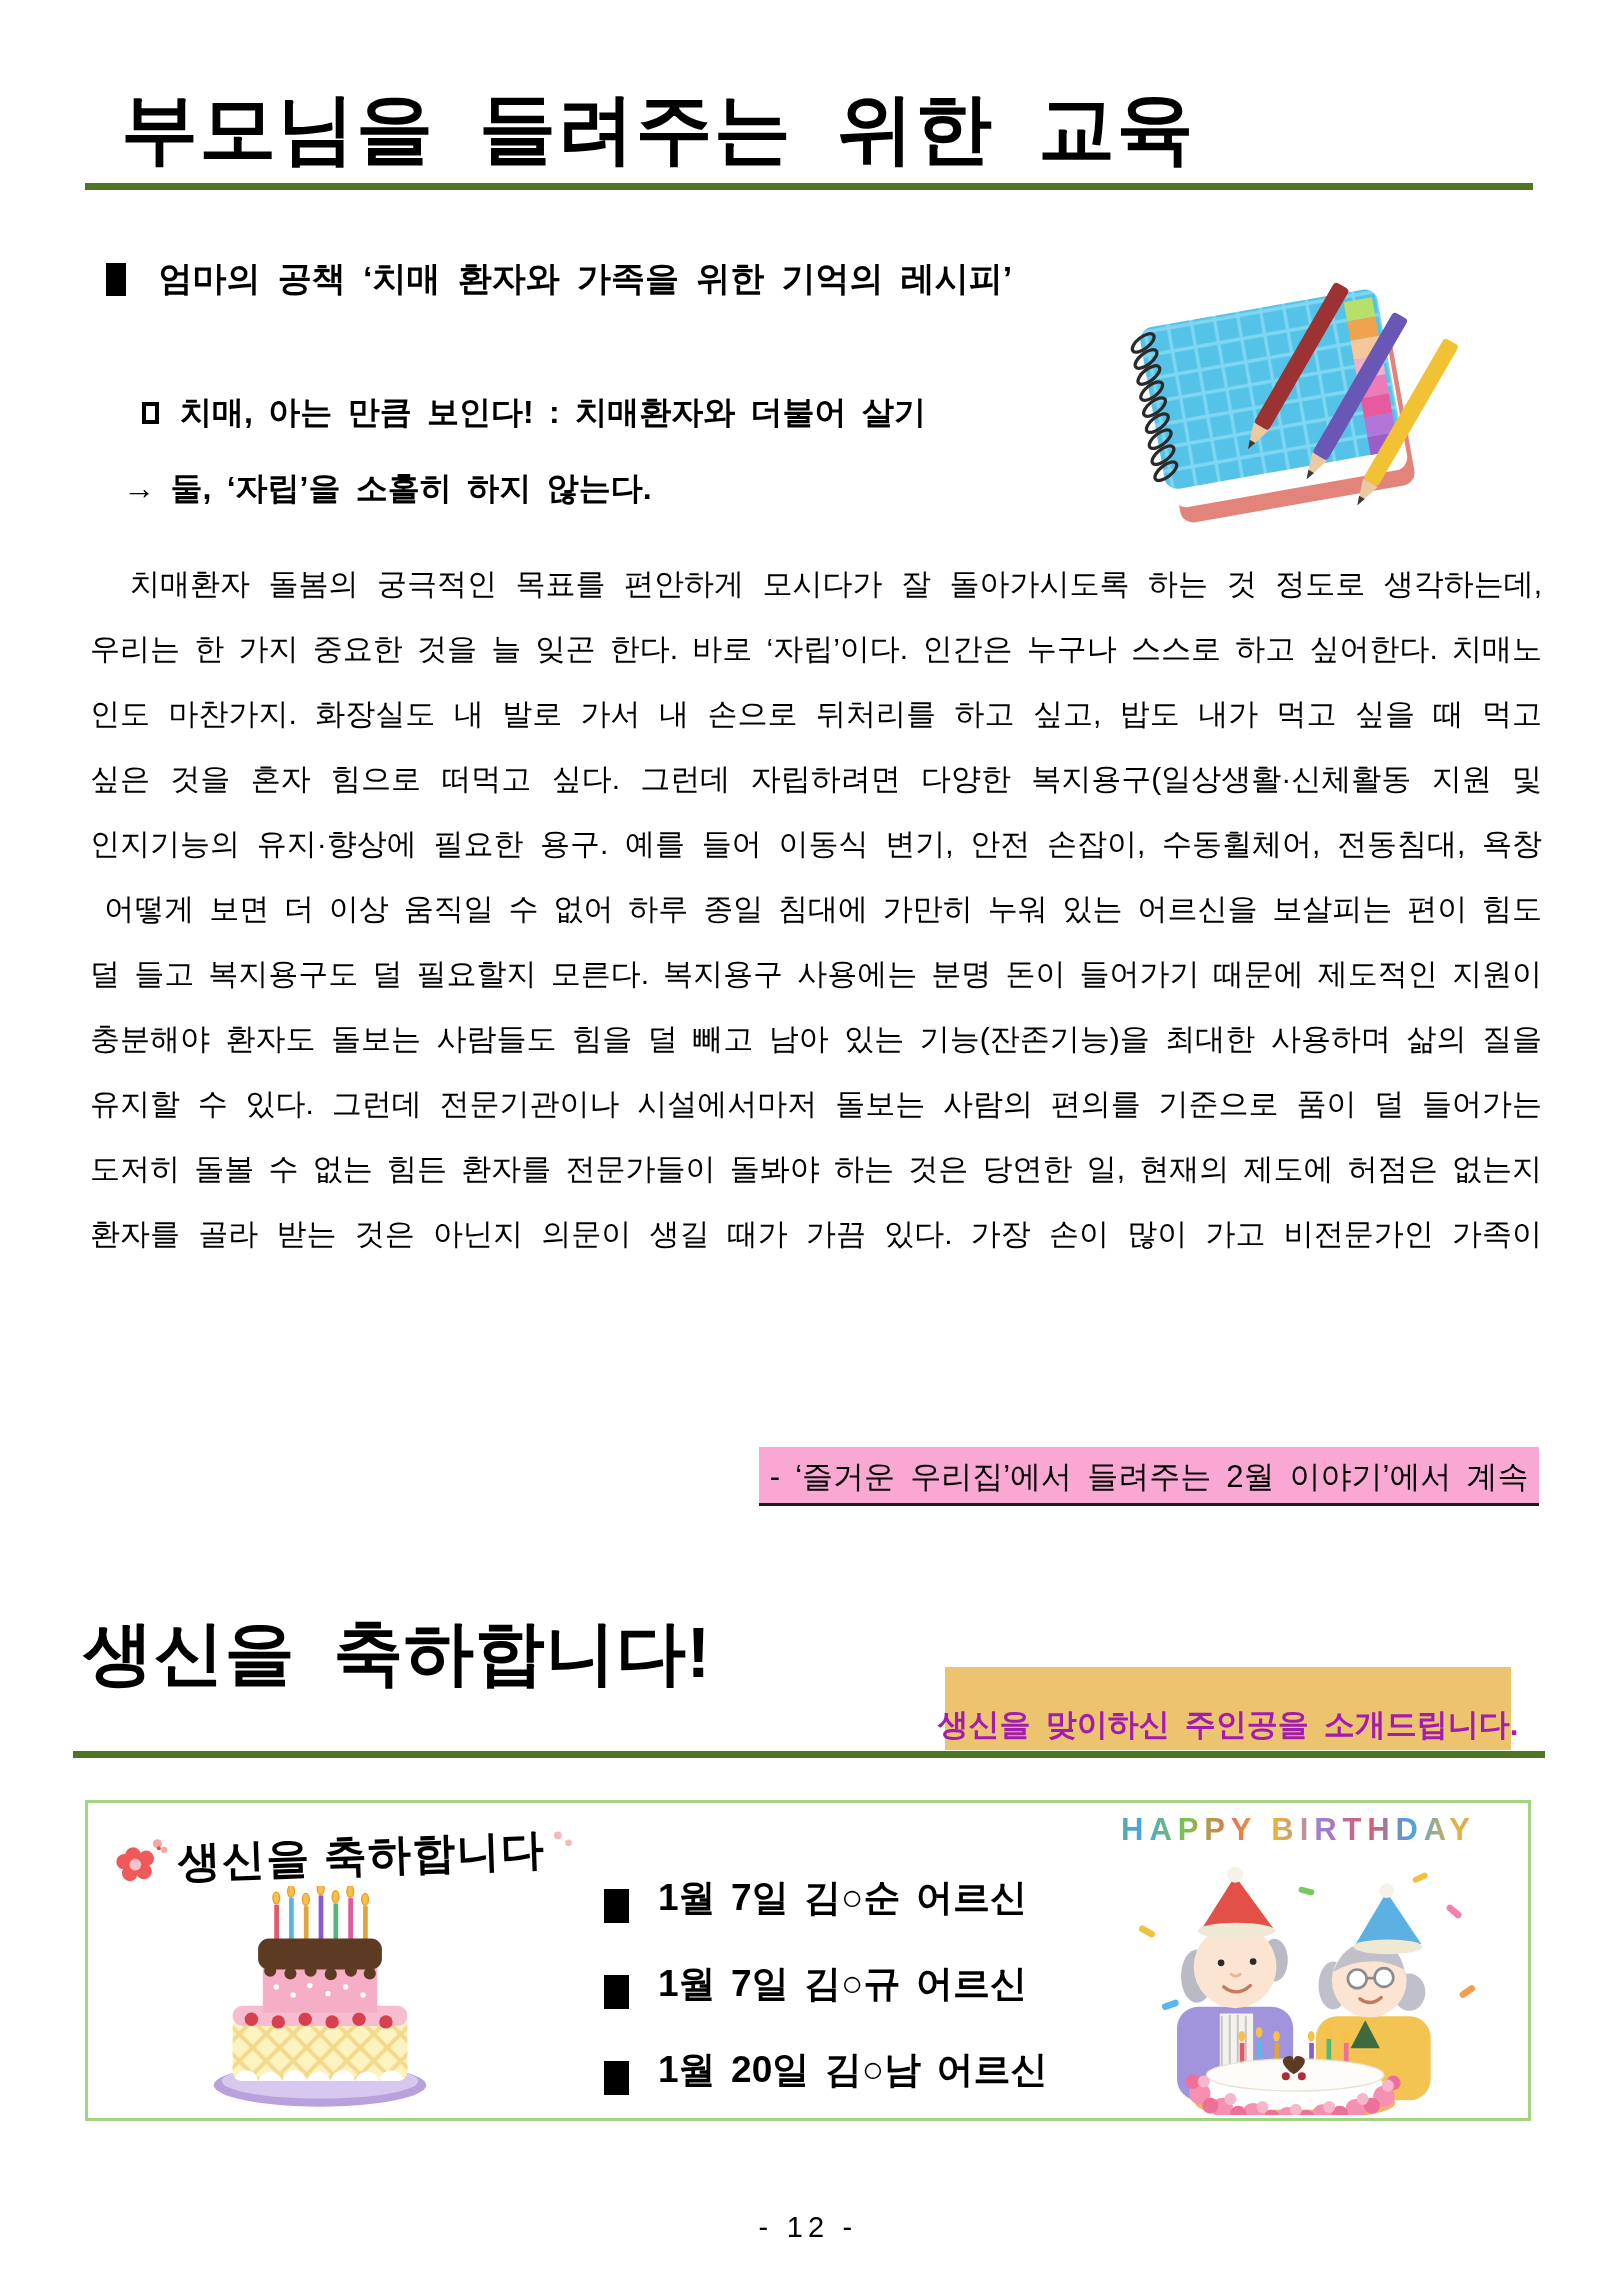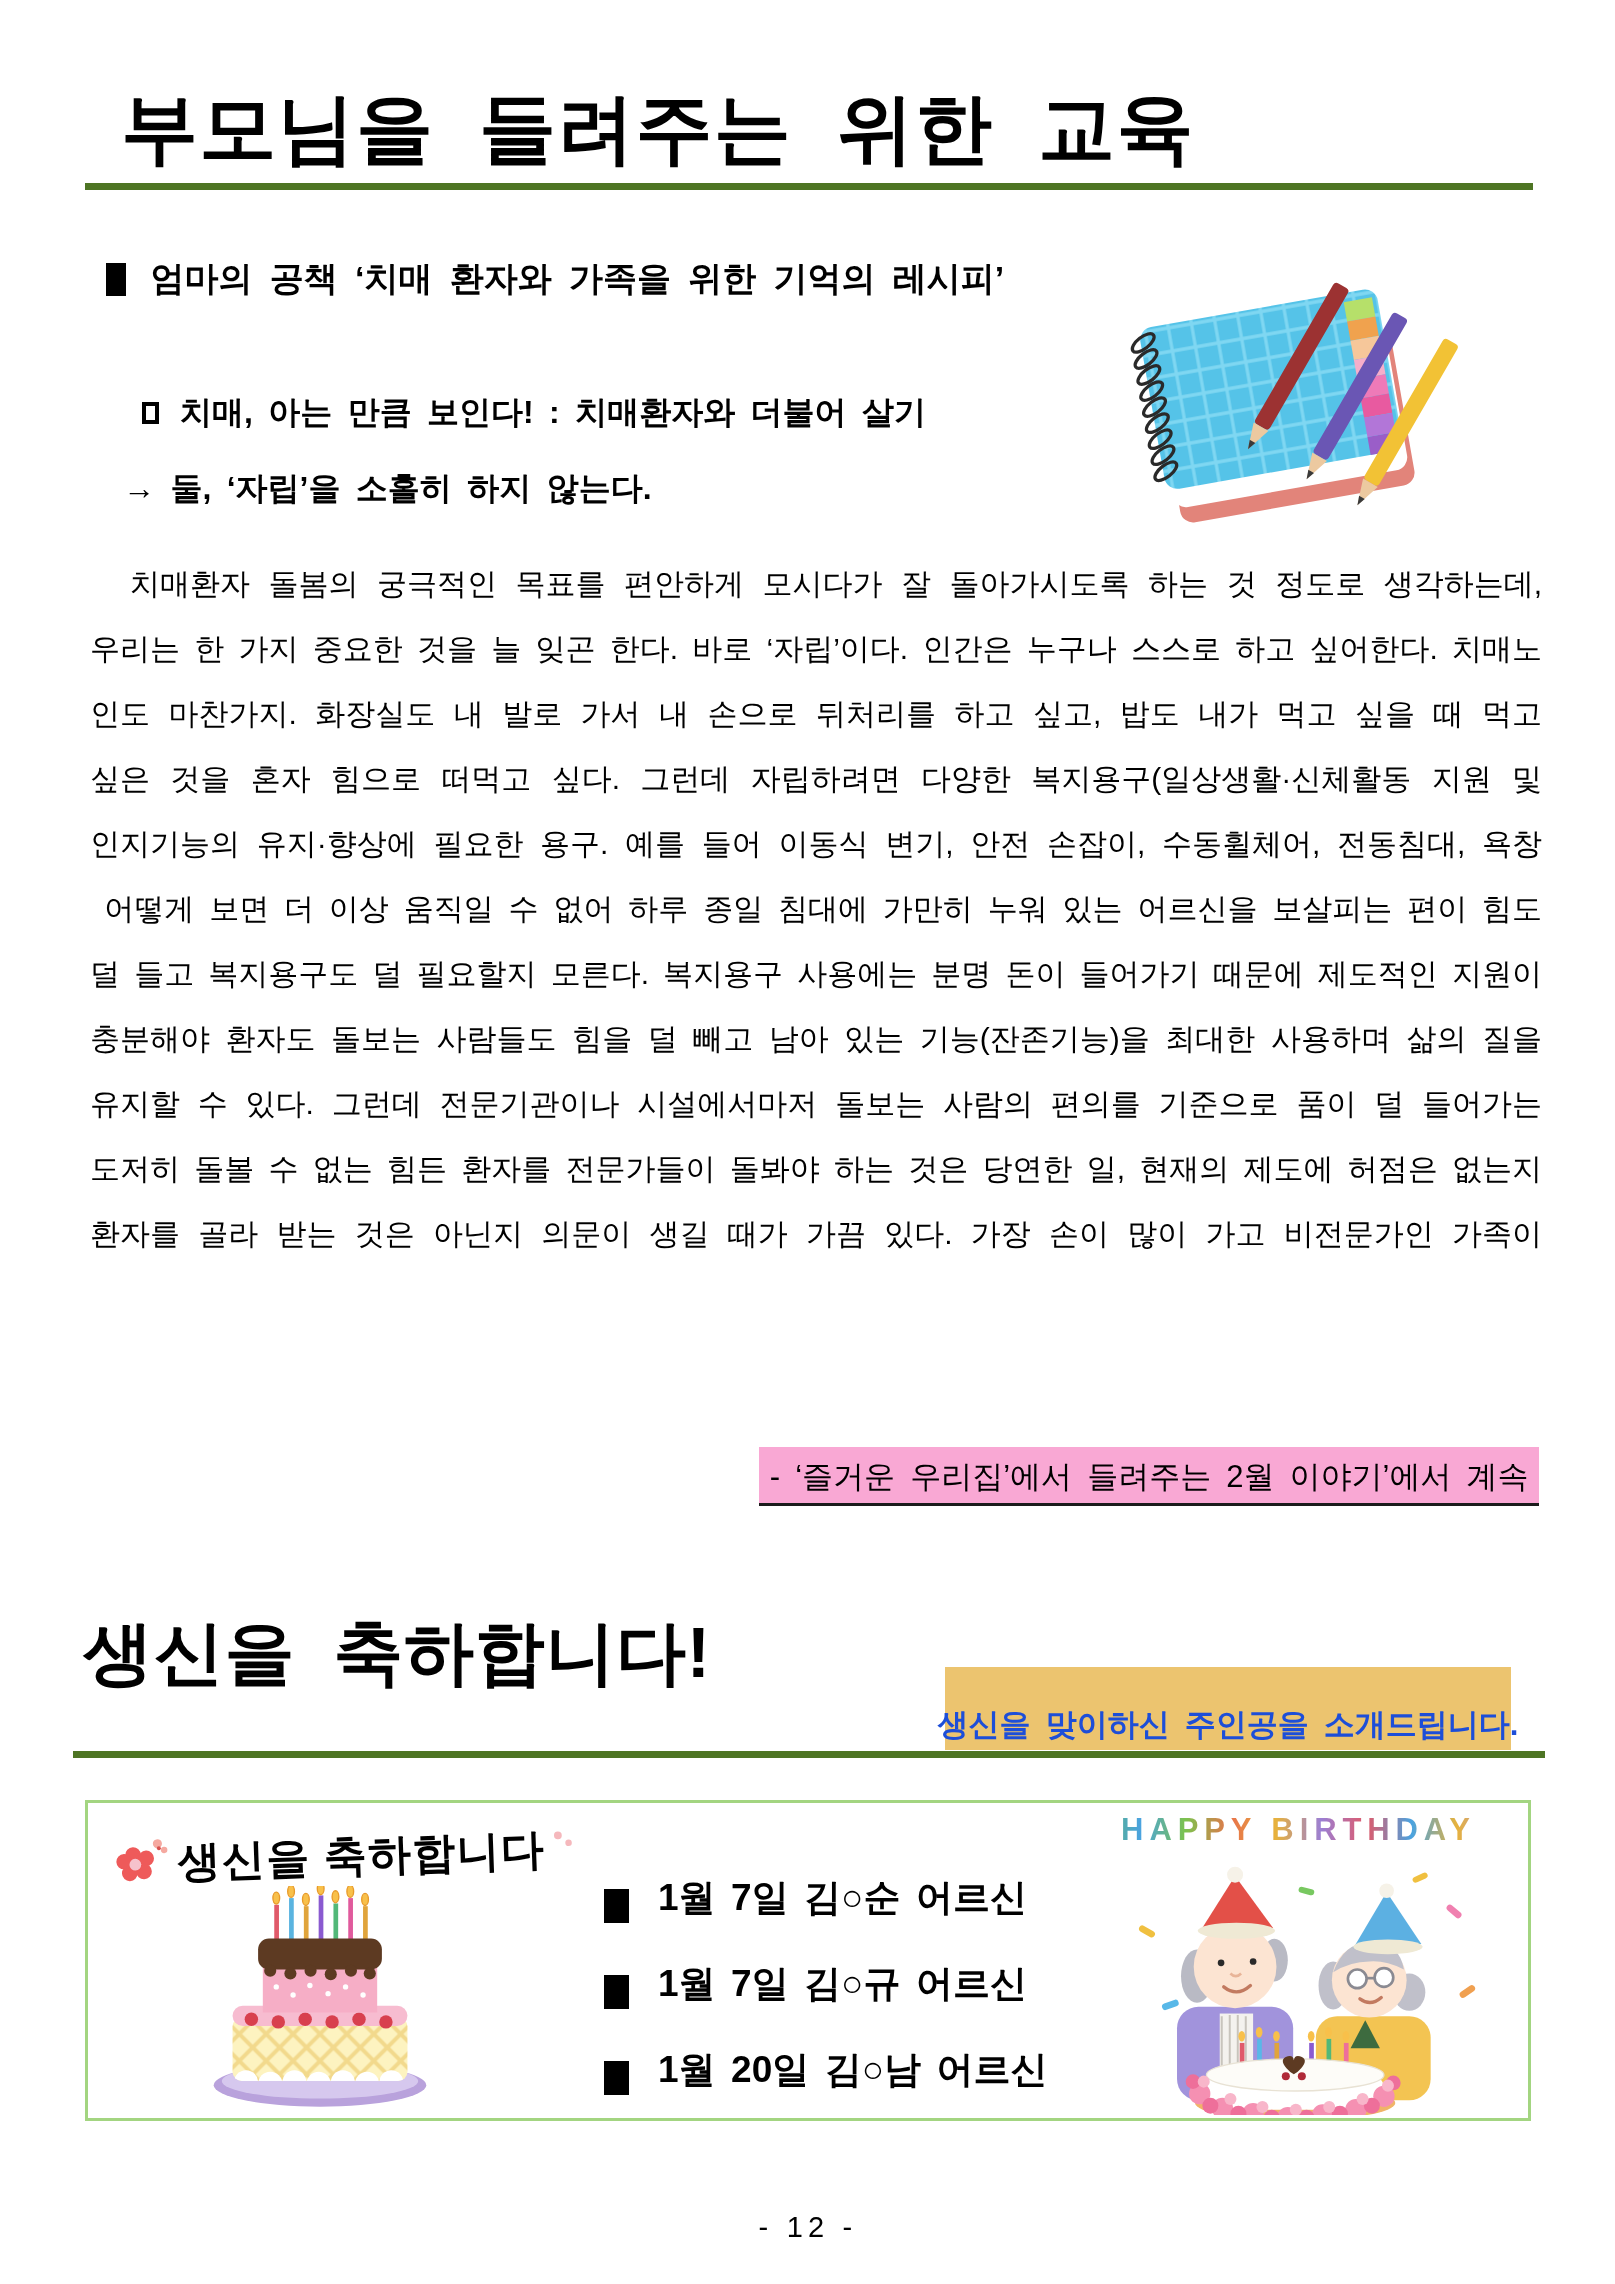--- a/index.html
+++ b/index.html
@@ -14,21 +14,21 @@
     position:absolute; left:121px; top:78px; margin:0;
     font-size:77px; font-weight:900; letter-spacing:1.3px; word-spacing:22px;
     white-space:nowrap;
   }
   .rule { background:#4e7524; position:absolute; }
   .rule1 { left:85px; top:183px; width:1448px; height:6.5px; }
   .rule2 { left:73px; top:1751px; width:1472px; height:7.2px; }
 
   .heading-line {
     position:absolute; left:106px; top:256px;
-    display:flex; align-items:center; gap:25px;
+    display:flex; align-items:center; gap:33px;
     font-size:34px; font-weight:bold; word-spacing:7.8px; white-space:nowrap;
   }
   .sq-filled { display:inline-block; width:19.6px; height:33px; background:#000; flex:0 0 auto; }
   .subheading-line {
     position:absolute; left:142px; top:391px;
     display:flex; align-items:center; gap:21px;
     font-size:32px; font-weight:bold; word-spacing:6.5px; white-space:nowrap;
   }
   .sq-open { display:inline-block; width:17px; height:22px; border:4.6px solid #000; flex:0 0 auto; }
   .note-line {
@@ -58,21 +58,21 @@
   
   .title2 {
     position:absolute; left:83px; top:1607px; margin:0;
     font-size:70px; font-weight:900; letter-spacing:0.7px; word-spacing:18px; white-space:nowrap;
   }
   .goldbox {
     position:absolute; left:945px; top:1667px; width:566px; height:83px;
     background:#ecc46f; display:flex; align-items:flex-end; justify-content:center;
   }
   .goldbox .gold-text {
-    font-size:31px; font-weight:bold; color:#1d4ed8; word-spacing:6.5px;
+    font-size:31px; font-weight:bold; color:#a21caf; word-spacing:6.5px;
     padding-bottom:3.9px; white-space:nowrap;
   }
 
   .bbox {
     position:absolute; left:85px; top:1800px; width:1446px; height:321px;
     border:3.9px solid #a3d581; background:#fff;
   }
   .banner {
     position:absolute; left:27px; top:25px; display:flex; align-items:flex-start; gap:6.5px;
     transform:rotate(-2deg);

